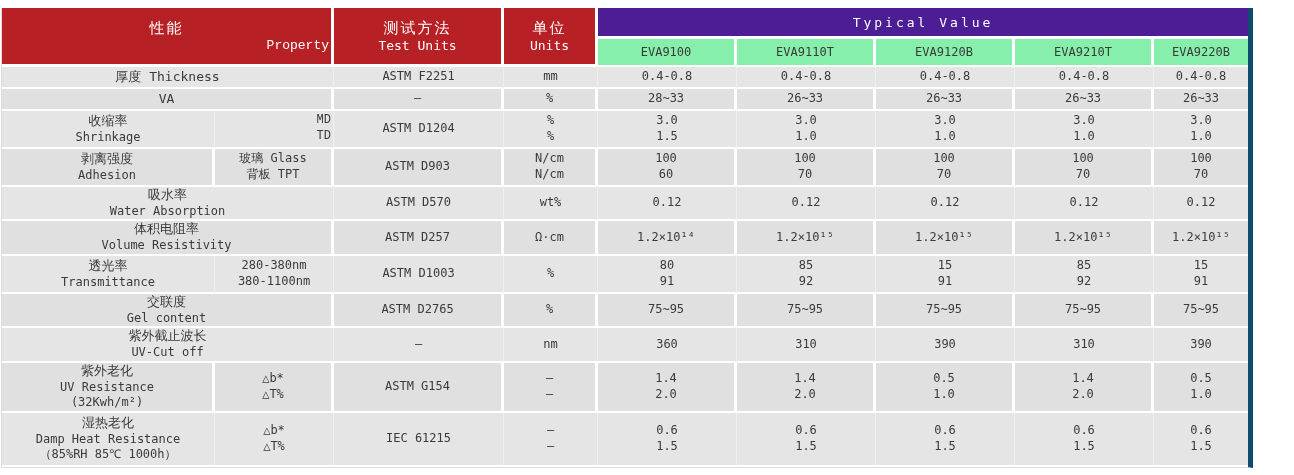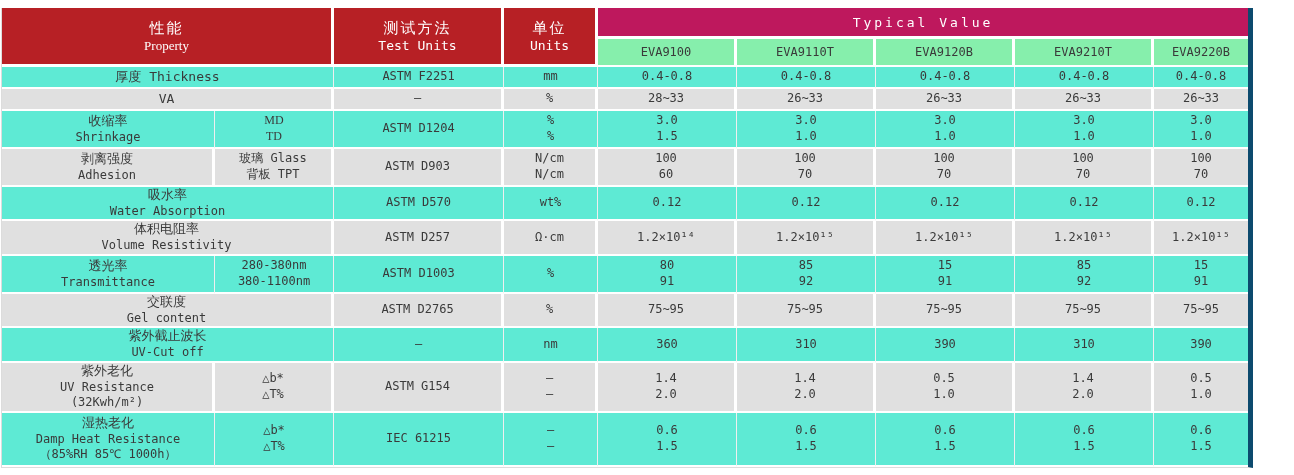--- a/index.html
+++ b/index.html
@@ -31,21 +31,21 @@
   
   thead th.red {
     background: #b72025;
     color: #ffffff;
     border-right: 3px solid #ffffff;
     border-bottom: 3px solid #ffffff;
   }
   thead th.red .zh { font-size: 15px; letter-spacing: 2px; line-height: 1.35; }
   thead th.red .en { font-size: 13px; line-height: 1.25; }
   thead th.tv {
-    background: #be185d;
+    background: #4c1d95;
     color: #ffffff;
     font-size: 13px;
     letter-spacing: 3px;
     border-bottom: 3px solid #ffffff;
     border-right: none;
   }
   thead th.prod {
     background: #86efac;
     color: #3a3a3a;
     font-size: 12px;
@@ -54,24 +54,24 @@
   }
   thead th.prod:last-child { border-right: none; }
   
   tbody td {
     font-size: 12px;
     line-height: 1.3;
     border-bottom: 2px solid #ffffff;
   }
   tr.gray td { background: #e0e0e0; border-right: 3px solid #ffffff; }
   tr.gray td:last-child { border-right: none; }
-  tr.white td { background: #5eead4; border-right: 1px solid #efefef; }
+  tr.white td { background: #e5e5e5; border-right: 1px solid #efefef; }
   tr.white td:last-child { border-right: none; }
   td.prop div:first-child { font-size: 13px; }
-  .sans { font-family: Liberation Serif, serif; }
+  .sans { font-family: Liberation Mono, monospace; text-align: right; }
 </style>
 </head>
 <body>
 
 <table class="spec">
   <colgroup>
     <col style="width:213px">
       <col style="width:119px">
       <col style="width:170px">
       <col style="width:94px">

